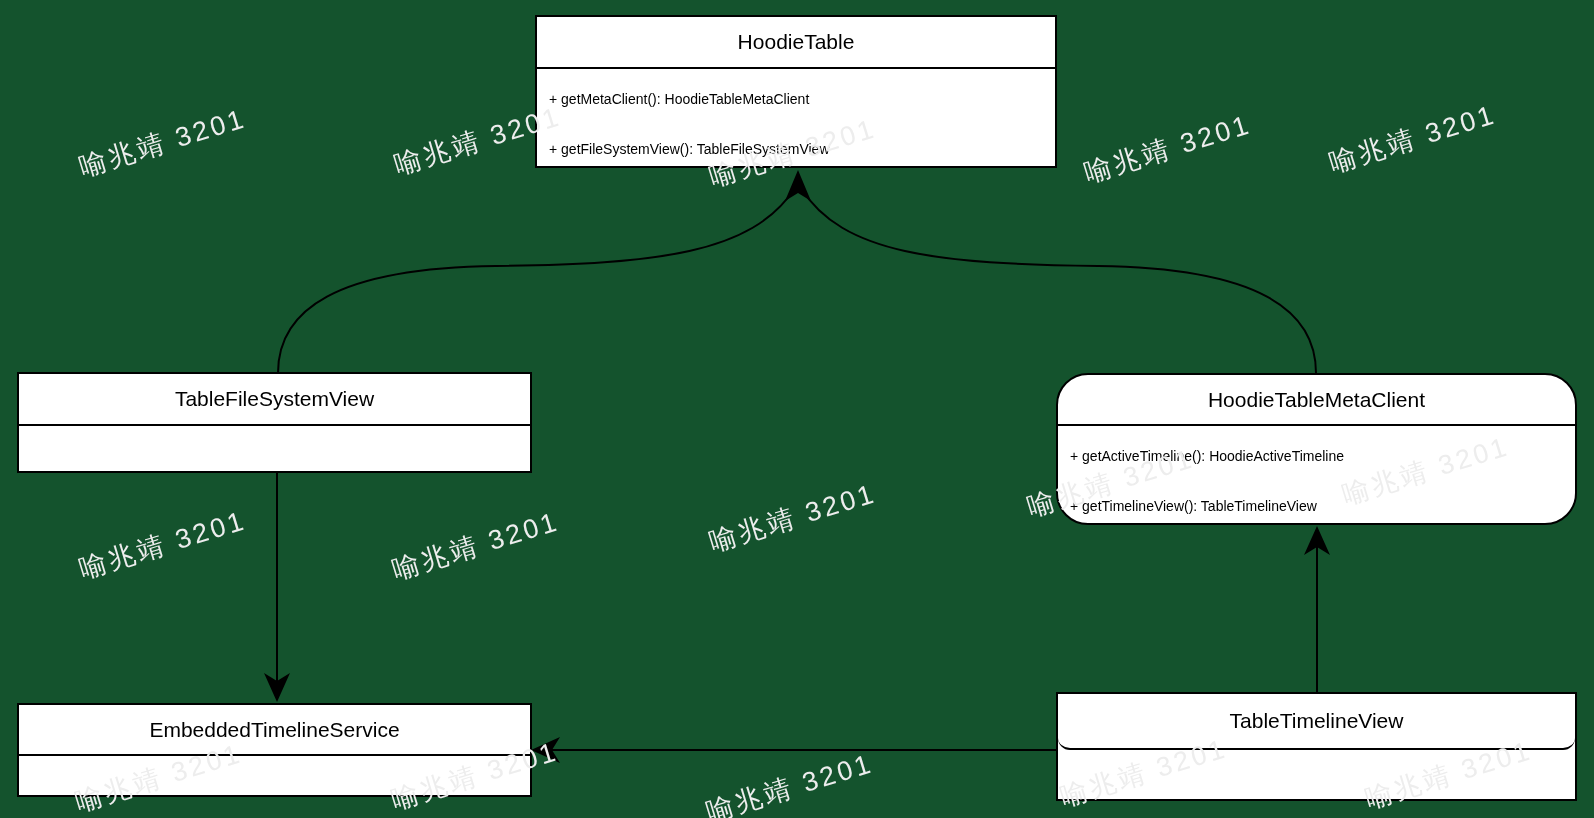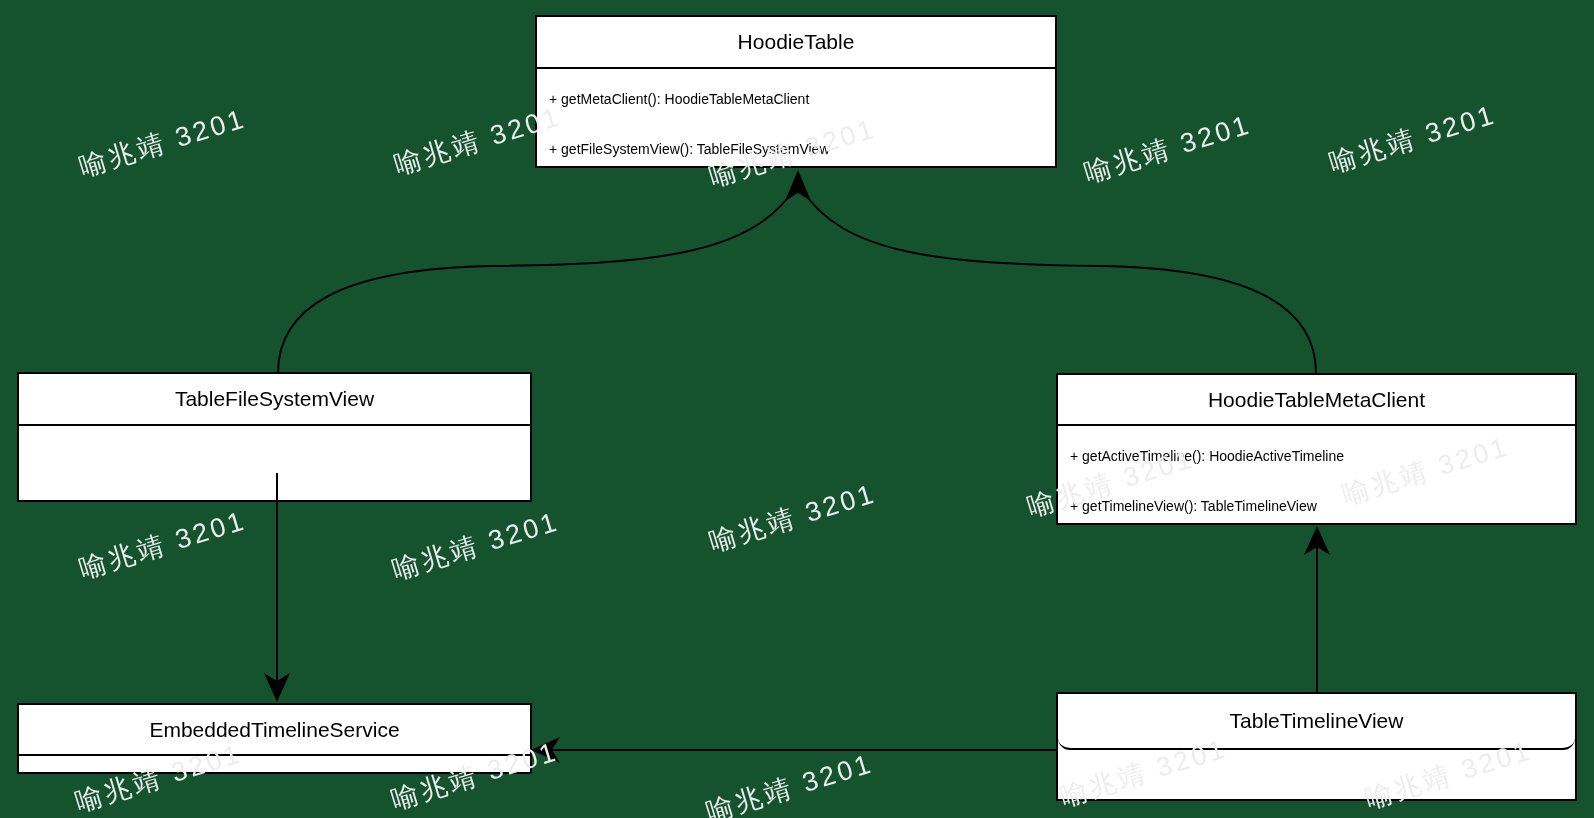--- a/index.html
+++ b/index.html
@@ -83,34 +83,34 @@
 <div id="canvas">
 
   <div class="uml-class" style="left:535px; top:15px; width:522px; height:153px;">
     <div class="uml-title" style="height:52px;">HoodieTable</div>
     <div class="uml-body">
       <div class="uml-method">+ getMetaClient(): HoodieTableMetaClient</div>
       <div class="uml-method">+ getFileSystemView(): TableFileSystemView</div>
     </div>
   </div>
 
-  <div class="uml-class" style="left:17px; top:372px; width:515px; height:130px;">
+  <div class="uml-class" style="left:17px; top:372px; width:515px; height:101px;">
     <div class="uml-title" style="height:52px;">TableFileSystemView</div>
     <div class="uml-body"></div>
   </div>
 
-  <div class="uml-class" style="left:1056px; top:373px; width:521px; height:152px;">
+  <div class="uml-class" style="left:1056px; top:373px; width:521px; height:152px;border-radius:32px;">
     <div class="uml-title" style="height:51px;">HoodieTableMetaClient</div>
     <div class="uml-body">
       <div class="uml-method">+ getActiveTimeline(): HoodieActiveTimeline</div>
       <div class="uml-method">+ getTimelineView(): TableTimelineView</div>
     </div>
   </div>
 
-  <div class="uml-class" style="left:17px; top:703px; width:515px; height:71px;">
+  <div class="uml-class" style="left:17px; top:703px; width:515px; height:94px;">
     <div class="uml-title" style="height:51px;">EmbeddedTimelineService</div>
     <div class="uml-body"></div>
   </div>
 
   <div class="uml-class" style="left:1056px; top:692px; width:521px; height:109px;">
     <div class="uml-title" style="height:56px;border-radius:12px;">TableTimelineView</div>
     <div class="uml-body"></div>
   </div>
 
   <svg id="arrows" viewBox="0 0 1594 818" xmlns="http://www.w3.org/2000/svg">

